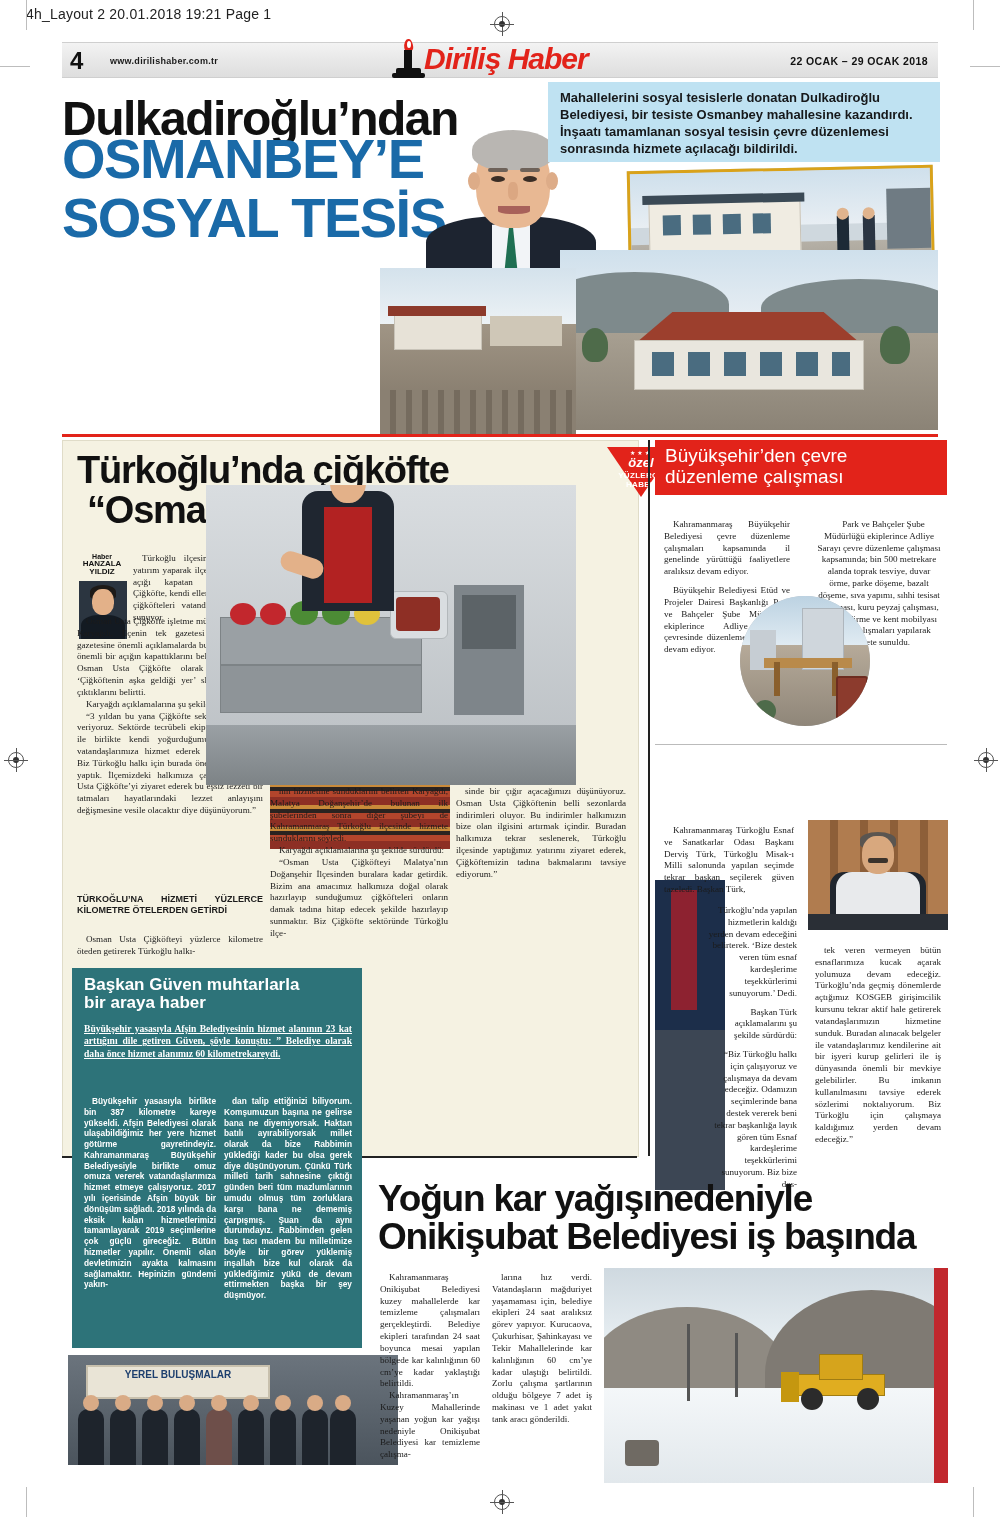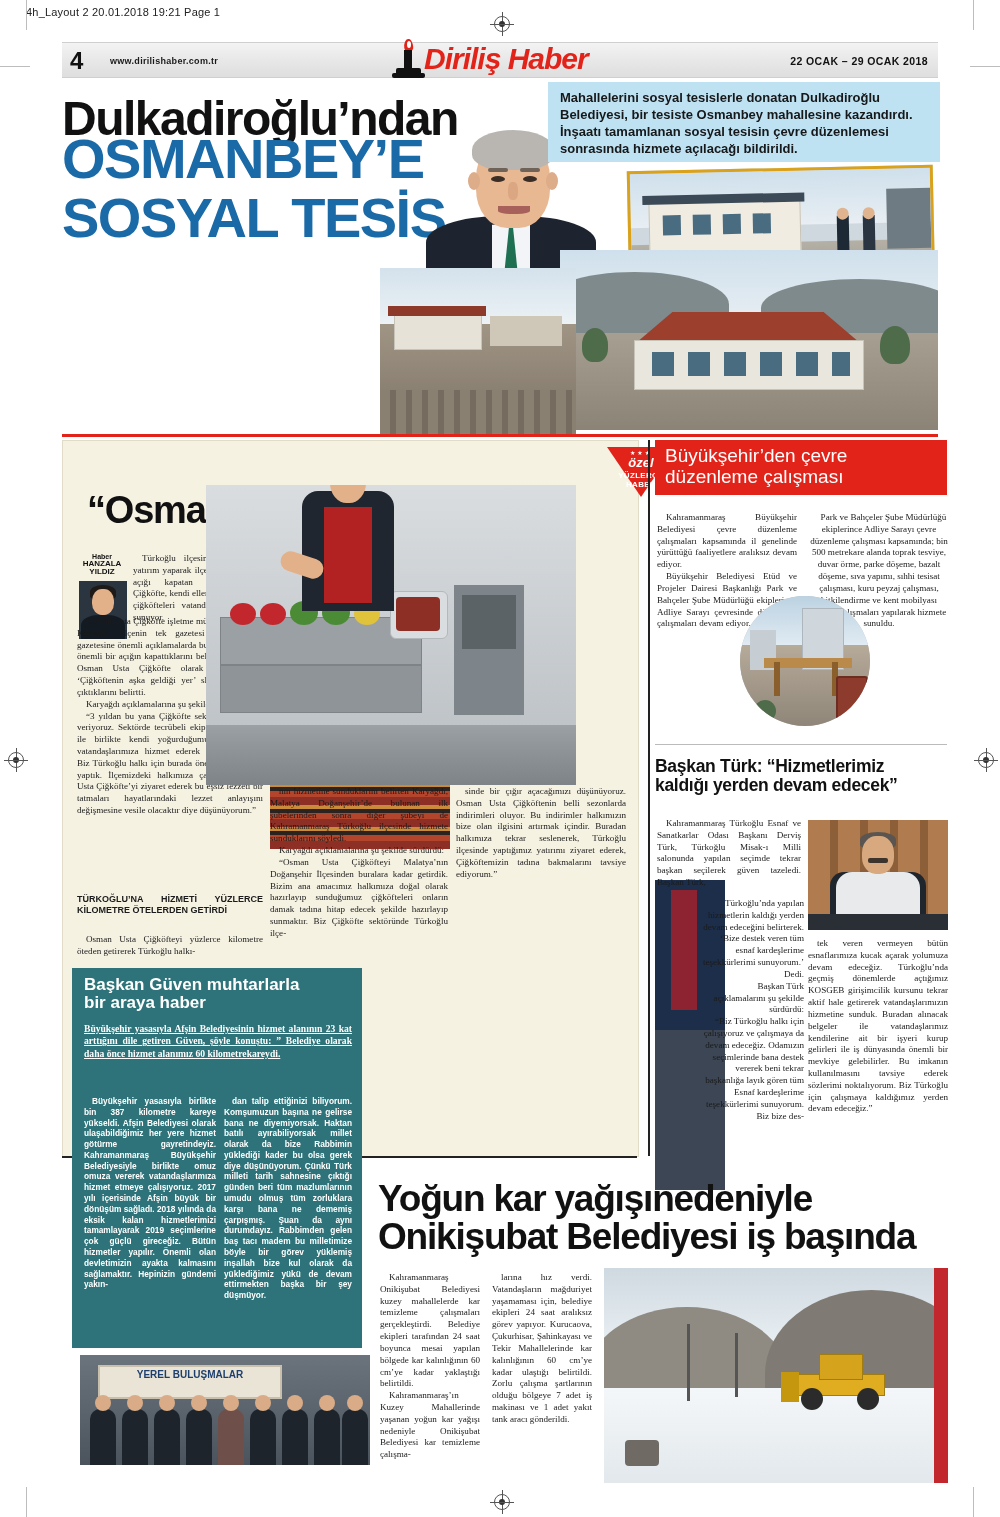--- a/index.html
+++ b/index.html
@@ -1,20 +1,20 @@
 <!DOCTYPE html>
 <html><head>
 <meta charset="utf-8">
 <style>
   html,body{margin:0;padding:0;background:#fff;}
   body{width:1000px;height:1517px;position:relative;font-family:"Liberation Serif",serif;overflow:hidden;}
   .page{position:absolute;inset:0;background:#ffffff;}
 
   
-  .crop-label{position:absolute;left:26px;top:6px;font-family:"Liberation Sans",sans-serif;font-size:11px;color:#222;letter-spacing:.2px;}
+  .crop-label{position:absolute;left:26px;top:6px;font-family:"Liberation Sans",sans-serif;font-size:14px;color:#222;letter-spacing:.2px;}
   .reg-mark{position:absolute;width:14px;height:14px;border-radius:50%;border:1px solid #555;}
   .reg-mark::before,.reg-mark::after{content:"";position:absolute;background:#555;}
   .reg-mark::before{left:50%;top:-5px;width:1px;height:24px;margin-left:-.5px;}
   .reg-mark::after{top:50%;left:-5px;height:1px;width:24px;margin-top:-.5px;}
   .reg-dot{position:absolute;width:6px;height:6px;border-radius:50%;background:#333;left:4px;top:4px;}
   .trim-v{position:absolute;width:1px;background:#bdbdbd;}
   .trim-h{position:absolute;height:1px;background:#bdbdbd;}
 
   
   .masthead{position:absolute;left:62px;top:42px;width:876px;height:34px;
@@ -116,32 +116,32 @@
   .tray{position:absolute;background:#9aa0a4;border:1px solid #7d8386;}
   .veg{position:absolute;border-radius:50%;}
 
   
   .guvenbox{position:absolute;left:72px;top:968px;width:290px;height:380px;background:#2d7379;}
   .guven-h{position:absolute;left:12px;top:8px;width:270px;font-family:"Liberation Sans",sans-serif;font-weight:700;font-size:17px;line-height:1.08;color:#fff;}
   .guven-lead{position:absolute;left:12px;top:55px;width:268px;font-family:"Liberation Serif",serif;font-weight:700;font-size:9.6px;line-height:1.30;color:#fff;text-decoration:underline;text-align:justify;}
   .guven-col{position:absolute;font-family:"Liberation Sans",sans-serif;font-weight:700;font-size:8.3px;line-height:1.30;color:#fff;text-align:justify;}
   .guven-col p{margin:0;text-indent:8px;}
 
-  .guven-photo{position:absolute;left:80px;top:1355px;width:290px;height:110px;overflow:hidden;background:#8b5cf6;}
+  .guven-photo{position:absolute;left:68px;top:1355px;width:330px;height:110px;overflow:hidden;background:#8b5cf6;}
   .gp-banner{position:absolute;left:18px;top:10px;width:180px;height:30px;background:#e9e4d6;border:2px solid #c8c0ad;}
   .gp-banner span{display:block;text-align:center;font-family:"Liberation Sans",sans-serif;font-weight:700;font-size:10px;color:#1d3f6e;line-height:14px;padding-top:1px;}
   .gp-person{position:absolute;bottom:0;width:26px;height:56px;background:#1e242c;border-radius:10px 10px 0 0;}
   .gp-person i{position:absolute;left:5px;top:-14px;width:16px;height:16px;border-radius:50%;background:#d9ab86;display:block;}
 
   
   .redhead{position:absolute;background:#e2231a;color:#fff;font-family:"Liberation Sans",sans-serif;font-weight:400;}
   .redhead span{display:block;padding:6px 10px 7px 10px;font-size:19px;line-height:1.1;}
 
   .rc-col{position:absolute;font-family:"Liberation Serif",serif;font-size:9.1px;line-height:1.30;color:#1b1b1b;}
-  .rc-col p{margin:0;text-indent:9px;}
+  .rc-col p{margin:7px;text-indent:9px;}
 
   .rcphoto{position:absolute;left:740px;top:596px;width:130px;height:130px;border-radius:50%;overflow:hidden;background:#b7bfc6;}
 
   .turk-h{position:absolute;left:655px;top:757px;width:292px;font-family:"Liberation Sans",sans-serif;font-weight:700;font-size:17.5px;line-height:1.1;color:#111;letter-spacing:-.3px;}
   .turk-photo{position:absolute;left:808px;top:820px;width:140px;height:110px;overflow:hidden;background:#8d725c;}
   .tp-wall{position:absolute;inset:0;background:linear-gradient(90deg,#a9features);background:repeating-linear-gradient(90deg,#b07c4f 0 22px,#8d5f39 22px 30px);}
   .tp-man-head{position:absolute;left:54px;top:16px;width:32px;height:38px;background:#d8a87e;border-radius:44%;}
   .tp-man-hair{position:absolute;left:52px;top:12px;width:36px;height:16px;background:#5a5550;border-radius:50% 50% 20% 20%;}
   .tp-man-body{position:absolute;left:28px;top:52px;width:84px;height:46px;background:#e8eaec;border-radius:16px 16px 0 0;}
   .tp-man-coat{position:absolute;left:22px;top:52px;width:96px;height:48px;background:#20262e;border-radius:14px 14px 0 0;}
@@ -275,20 +275,21 @@
     <i class="ground" style="height:66%;background:linear-gradient(#a09585,#7d7365);"></i>
     <i class="bldg" style="left:14px;top:46px;width:86px;height:34px;background:#e7e2d7;"></i>
     <i class="roofred" style="left:8px;top:38px;width:98px;height:10px;background:#8d3a2b;"></i>
     <i style="position:absolute;left:110px;top:48px;width:72px;height:30px;background:#cfc7b7;"></i>
     <i style="position:absolute;left:0;bottom:0;width:100%;height:44px;background:repeating-linear-gradient(90deg,#8a8072 0 10px,#756b5e 10px 16px);"></i>
   </div>
 
   <div class="rule-red" style="left:62px;top:434px;width:876px;height:3px;"></div>
 
   <div class="art2">
+    <div class="art2-h1">Türkoğlu’nda çiğköfte</div>
     <div class="art2-h2">“Osman Usta” ya emanet</div>
 
     <div class="ozel-badge">
       <i class="ozel-tri"></i>
       <div class="ozel-stars">★★★</div>
       <div class="ozel-t1">özel</div>
       <div class="ozel-t2">YÜZLERCE HABER</div>
     </div>
 
     <div class="byline">
@@ -434,24 +435,20 @@
     <i style="position:absolute;left:10px;top:34px;width:26px;height:40px;background:#c6cdd3;"></i>
     <i style="position:absolute;left:24px;top:62px;width:88px;height:10px;background:#b98a4a;"></i>
     <i style="position:absolute;left:34px;top:66px;width:6px;height:34px;background:#8a5f2c;"></i>
     <i style="position:absolute;left:92px;top:66px;width:6px;height:34px;background:#8a5f2c;"></i>
     <i style="position:absolute;right:2px;bottom:6px;width:28px;height:40px;background:#8c3b2d;border:2px solid #6d2c20;border-radius:3px;"></i>
     <i style="position:absolute;left:14px;bottom:4px;width:22px;height:22px;border-radius:50%;background:#4e6b4a;"></i>
   </div>
 
   <div class="rule-gray" style="left:655px;top:744px;width:292px;height:1px;"></div>
 
-  <div class="turk-h">
-    <span>Başkan Türk: “Hizmetlerimiz</span><br>
-    <span>kaldığı yerden devam edecek”</span>
-  </div>
 
   <div class="turk-photo">
     <i class="tp-wall"></i>
     <i class="tp-man-coat"></i>
     <i class="tp-man-body"></i>
     <i class="tp-man-hair"></i>
     <i class="tp-man-head"></i>
     <i style="position:absolute;left:60px;top:38px;width:20px;height:5px;background:#3b332c;border-radius:2px;"></i>
     <i class="tp-desk"></i>
   </div>

